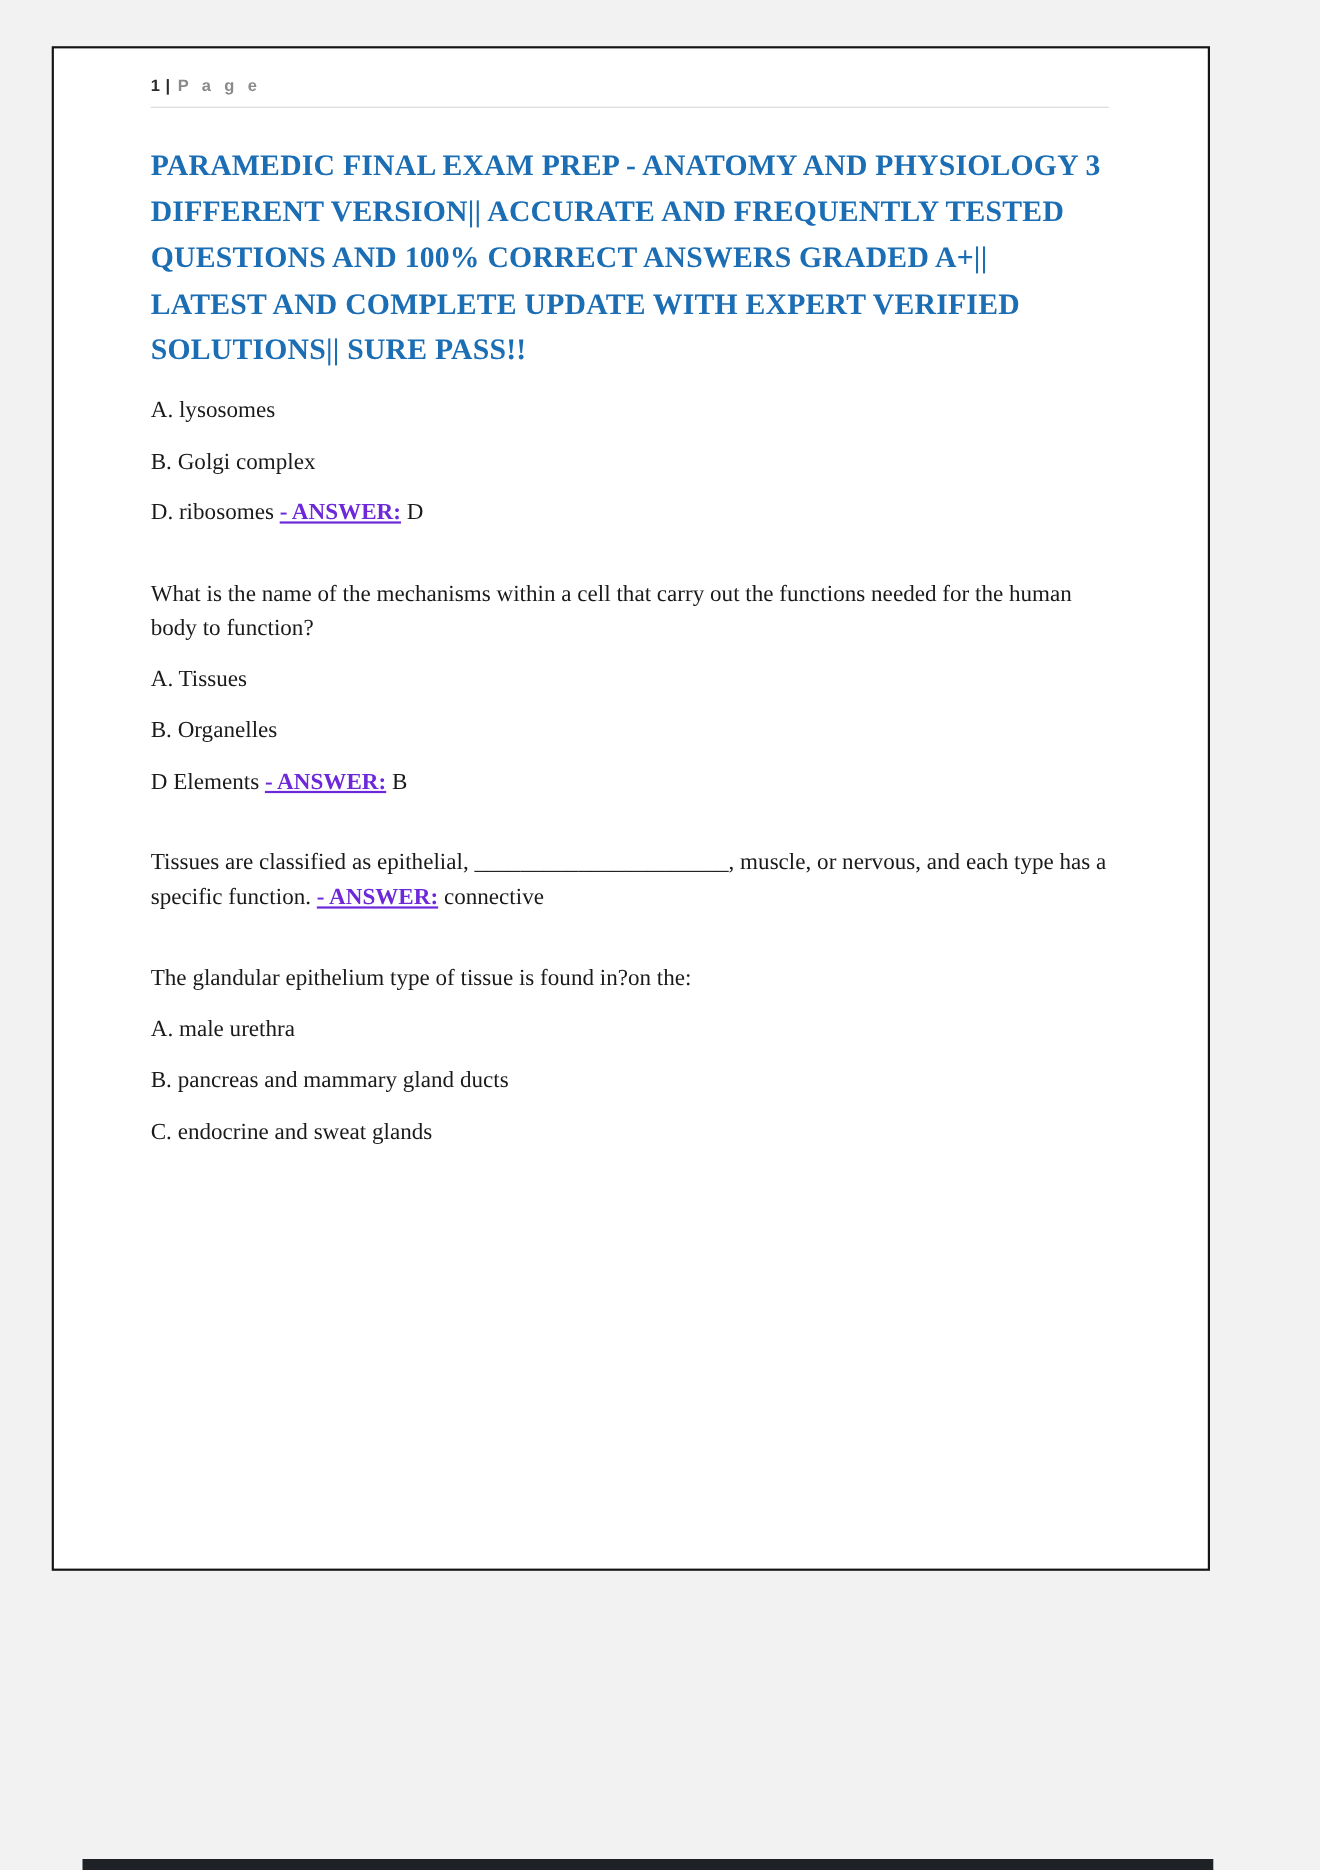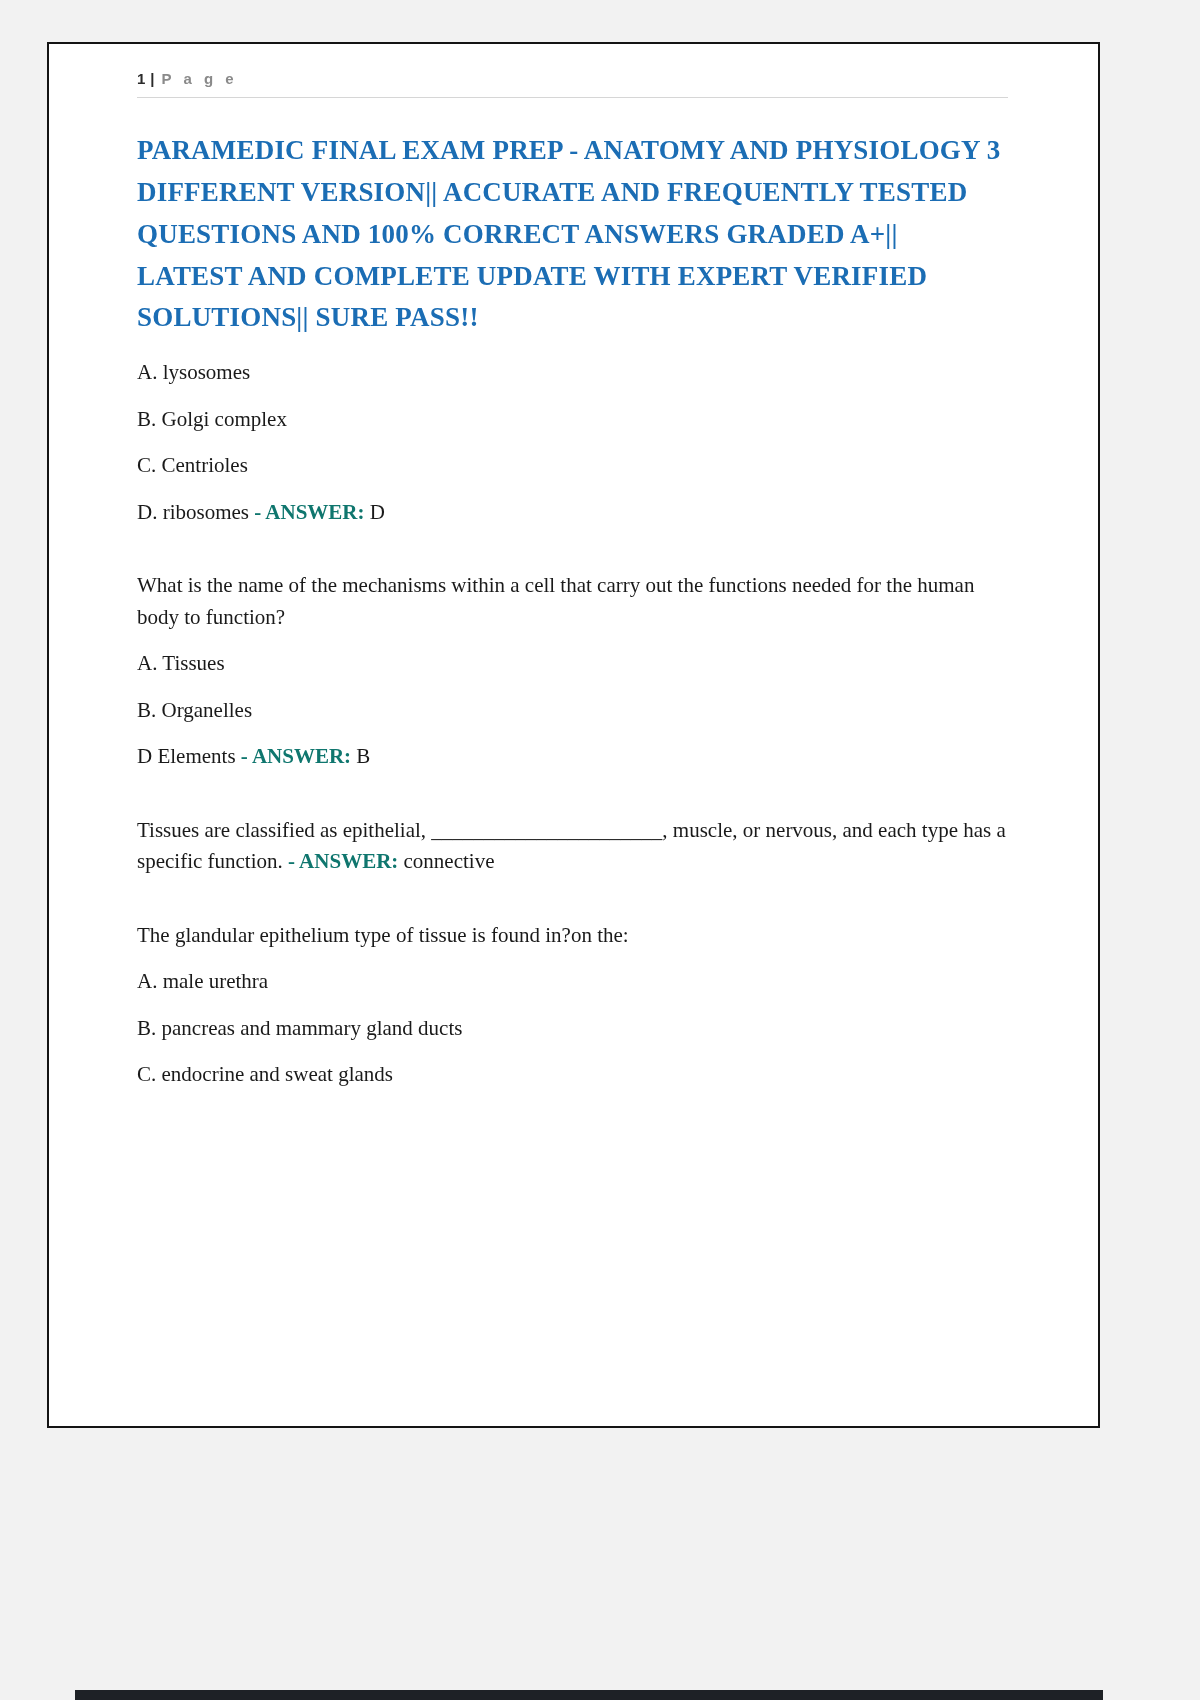--- a/index.html
+++ b/index.html
@@ -57,22 +57,23 @@
   .doc-line {
     font-size: 21px;
     line-height: 1.5;
     color: #1a1a1a;
     margin: 0 0 15px 0;
   }
   .question-block {
     margin-bottom: 42px;
   }
   .answer-label {
-    color: #0f766e;
+    color: #6d28d9;
     font-weight: bold;
+    text-decoration: underline;
   }
   .next-page-edge {
     position: absolute;
     left: 75px;
     bottom: 0;
     width: 1028px;
     height: 10px;
     background: #1e2126;
   }
 </style>
@@ -82,21 +83,20 @@
 <div class="page">
   <div class="page-header">
     <span class="pg-num">1</span><span class="pg-sep">|</span><span class="pg-label">P a g e</span>
   </div>
   <hr class="header-rule">
   <h1 class="doc-title">PARAMEDIC FINAL EXAM PREP - ANATOMY AND PHYSIOLOGY 3 DIFFERENT VERSION|| ACCURATE AND FREQUENTLY TESTED QUESTIONS AND 100% CORRECT ANSWERS GRADED A+|| LATEST AND COMPLETE UPDATE WITH EXPERT VERIFIED SOLUTIONS|| SURE PASS!!</h1>
   <div id="doc-content">
       <div class="question-block">
         <p class="doc-line"><span>A. lysosomes</span></p>
         <p class="doc-line"><span>B. Golgi complex</span></p>
-        <p class="doc-line"><span>C. Centrioles</span></p>
         <p class="doc-line"><span>D. ribosomes</span> <span class="answer-label">- ANSWER:</span> <span>D</span></p>
       </div>
       <div class="question-block">
         <p class="doc-line"><span>What is the name of the mechanisms within a cell that carry out the functions needed for the human body to function?</span></p>
         <p class="doc-line"><span>A. Tissues</span></p>
         <p class="doc-line"><span>B. Organelles</span></p>
         <p class="doc-line"><span>D Elements</span> <span class="answer-label">- ANSWER:</span> <span>B</span></p>
       </div>
       <div class="question-block">
         <p class="doc-line"><span>Tissues are classified as epithelial, ______________________, muscle, or nervous, and each type has a specific function.</span> <span class="answer-label">- ANSWER:</span> <span>connective</span></p>

